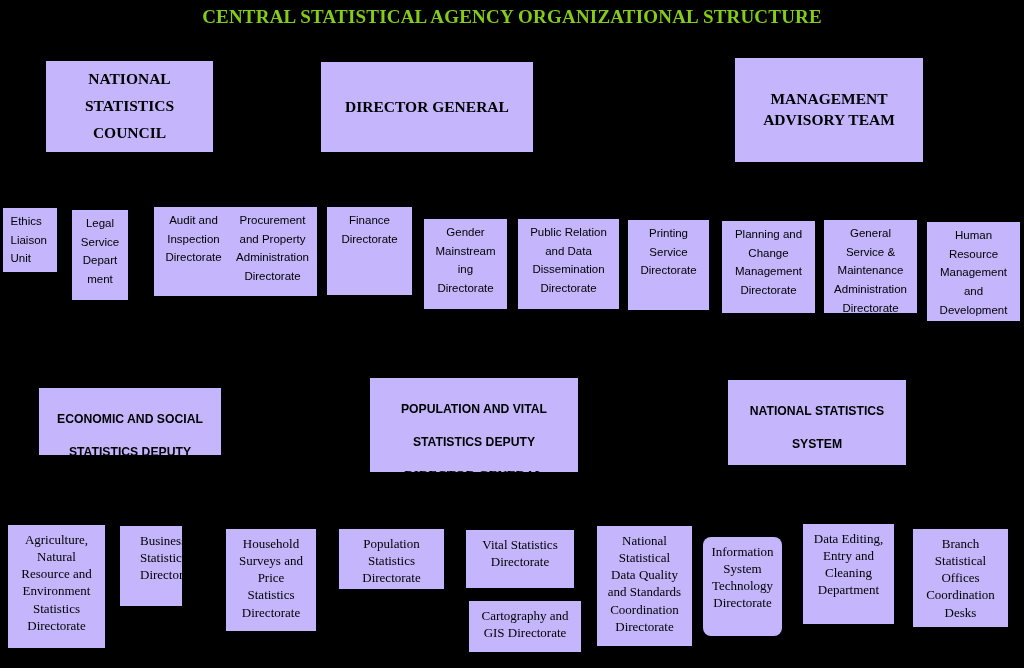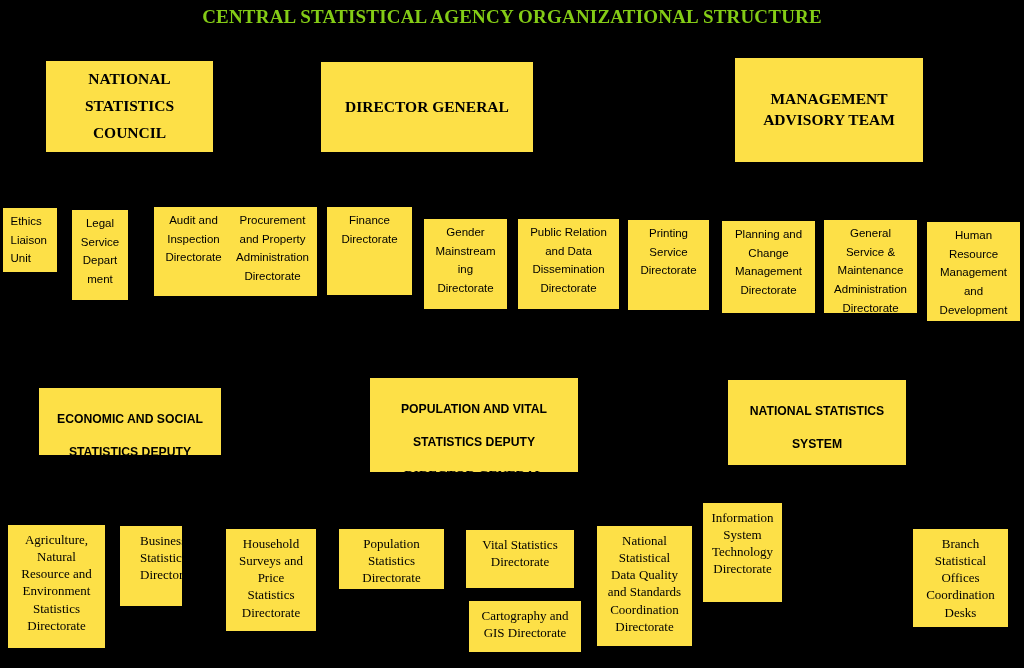--- a/index.html
+++ b/index.html
@@ -19,21 +19,21 @@
     left:0;top:6px;width:1024px;
     text-align:center;
     font-family:"Liberation Serif", serif;
     font-weight:bold;
     font-size:19px;
     letter-spacing:.2px;
     color:#84cc16;
   }
   .node{
     position:absolute;
-    background:#fde047;
+    background:#c4b5fd;
     color:#000000;
     box-sizing:border-box;
     overflow:hidden;
     display:flex;
     flex-direction:column;
     justify-content:flex-start;
     align-items:center;
     padding-top:4px;
   }
   .node .txt{
@@ -247,27 +247,33 @@
 
   <div class="node tier4" style="left:597px;top:526px;width:95px;height:120px;">
     <span class="txt">National
 Statistical
 Data Quality
 and Standards
 Coordination
 Directorate</span>
   </div>
 
-  <div class="node tier4" style="left:703px;top:503px;width:79px;height:99px;">
+  <div class="node tier4" style="left:703px;top:537px;width:79px;height:99px;border-radius:8px;">
     <span class="txt">Information
 System
 Technology
 Directorate</span>
   </div>
 
+  <div class="node tier4" style="left:803px;top:524px;width:91px;height:100px;">
+    <span class="txt">Data Editing,
+Entry and
+Cleaning
+Department</span>
+  </div>
 
   <div class="node tier4" style="left:913px;top:529px;width:95px;height:98px;">
     <span class="txt">Branch
 Statistical
 Offices
 Coordination
 Desks</span>
   </div>
 
 </div>

